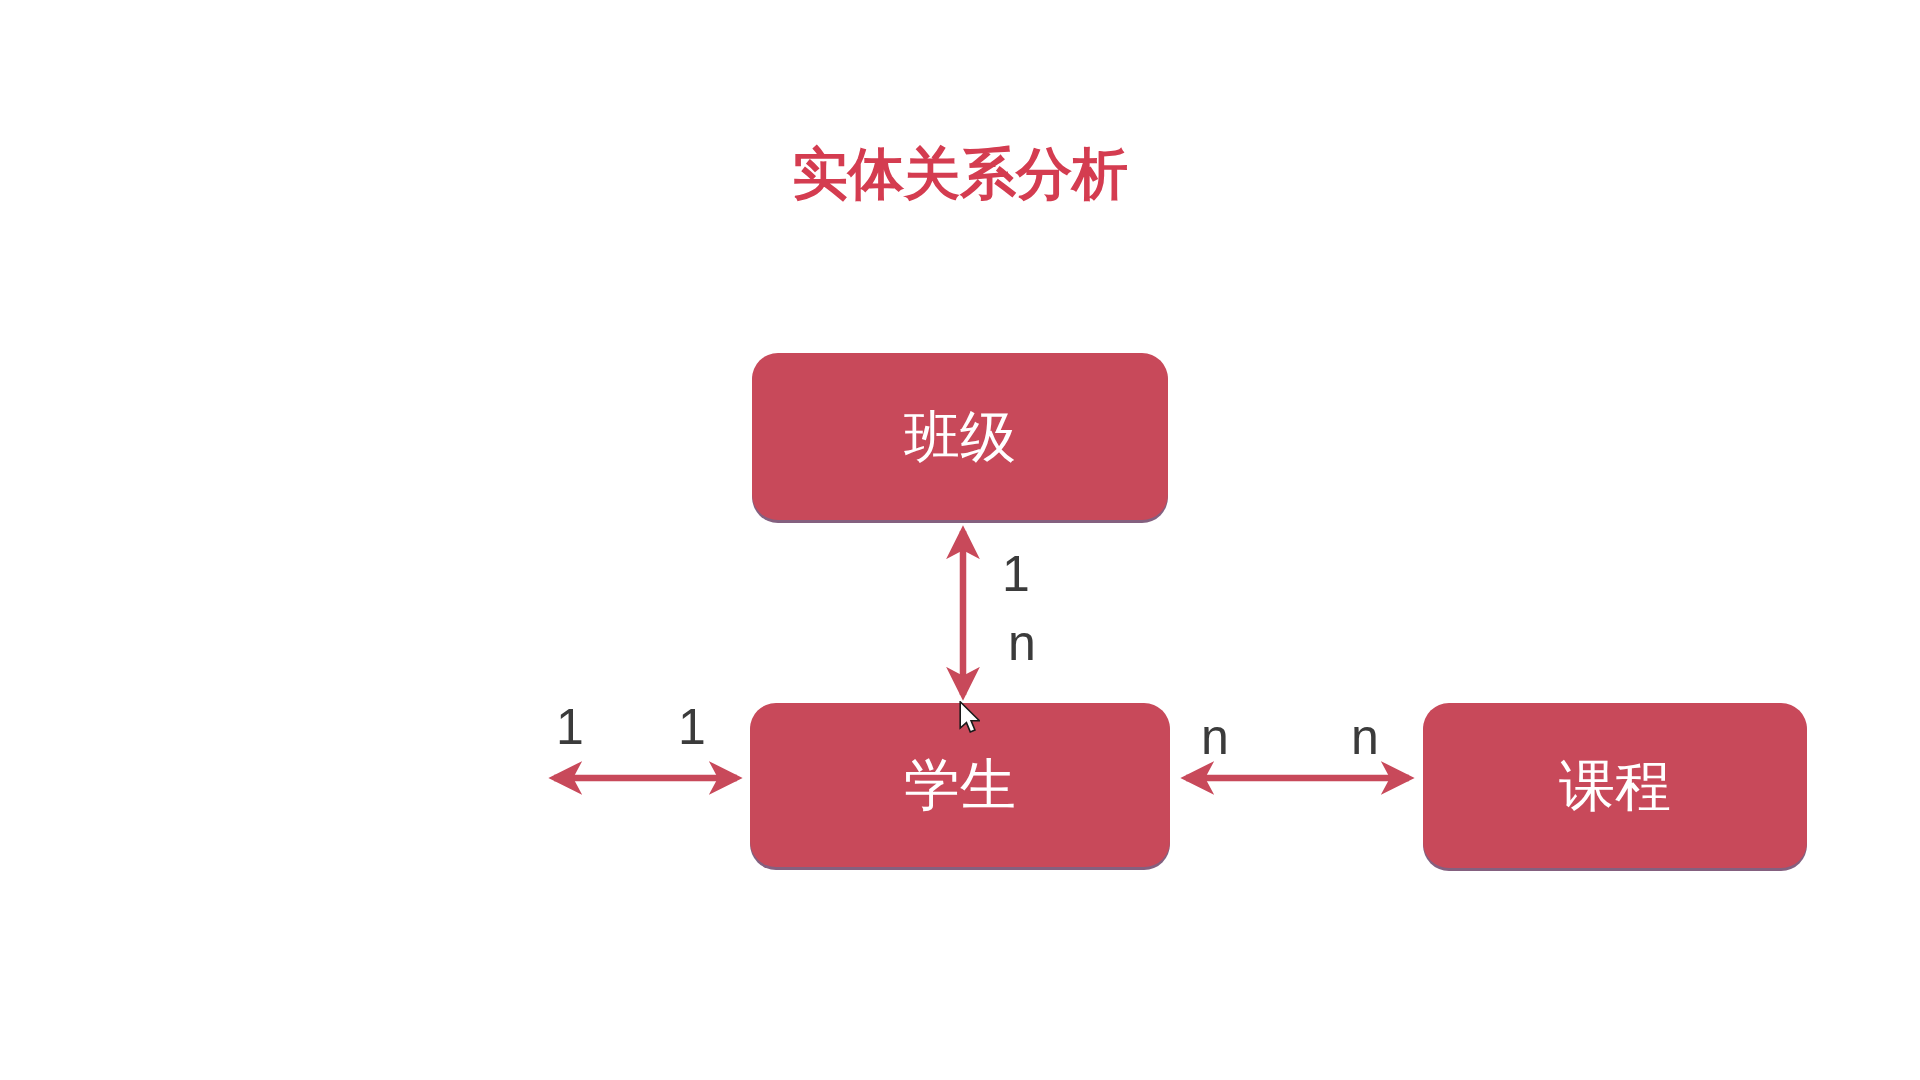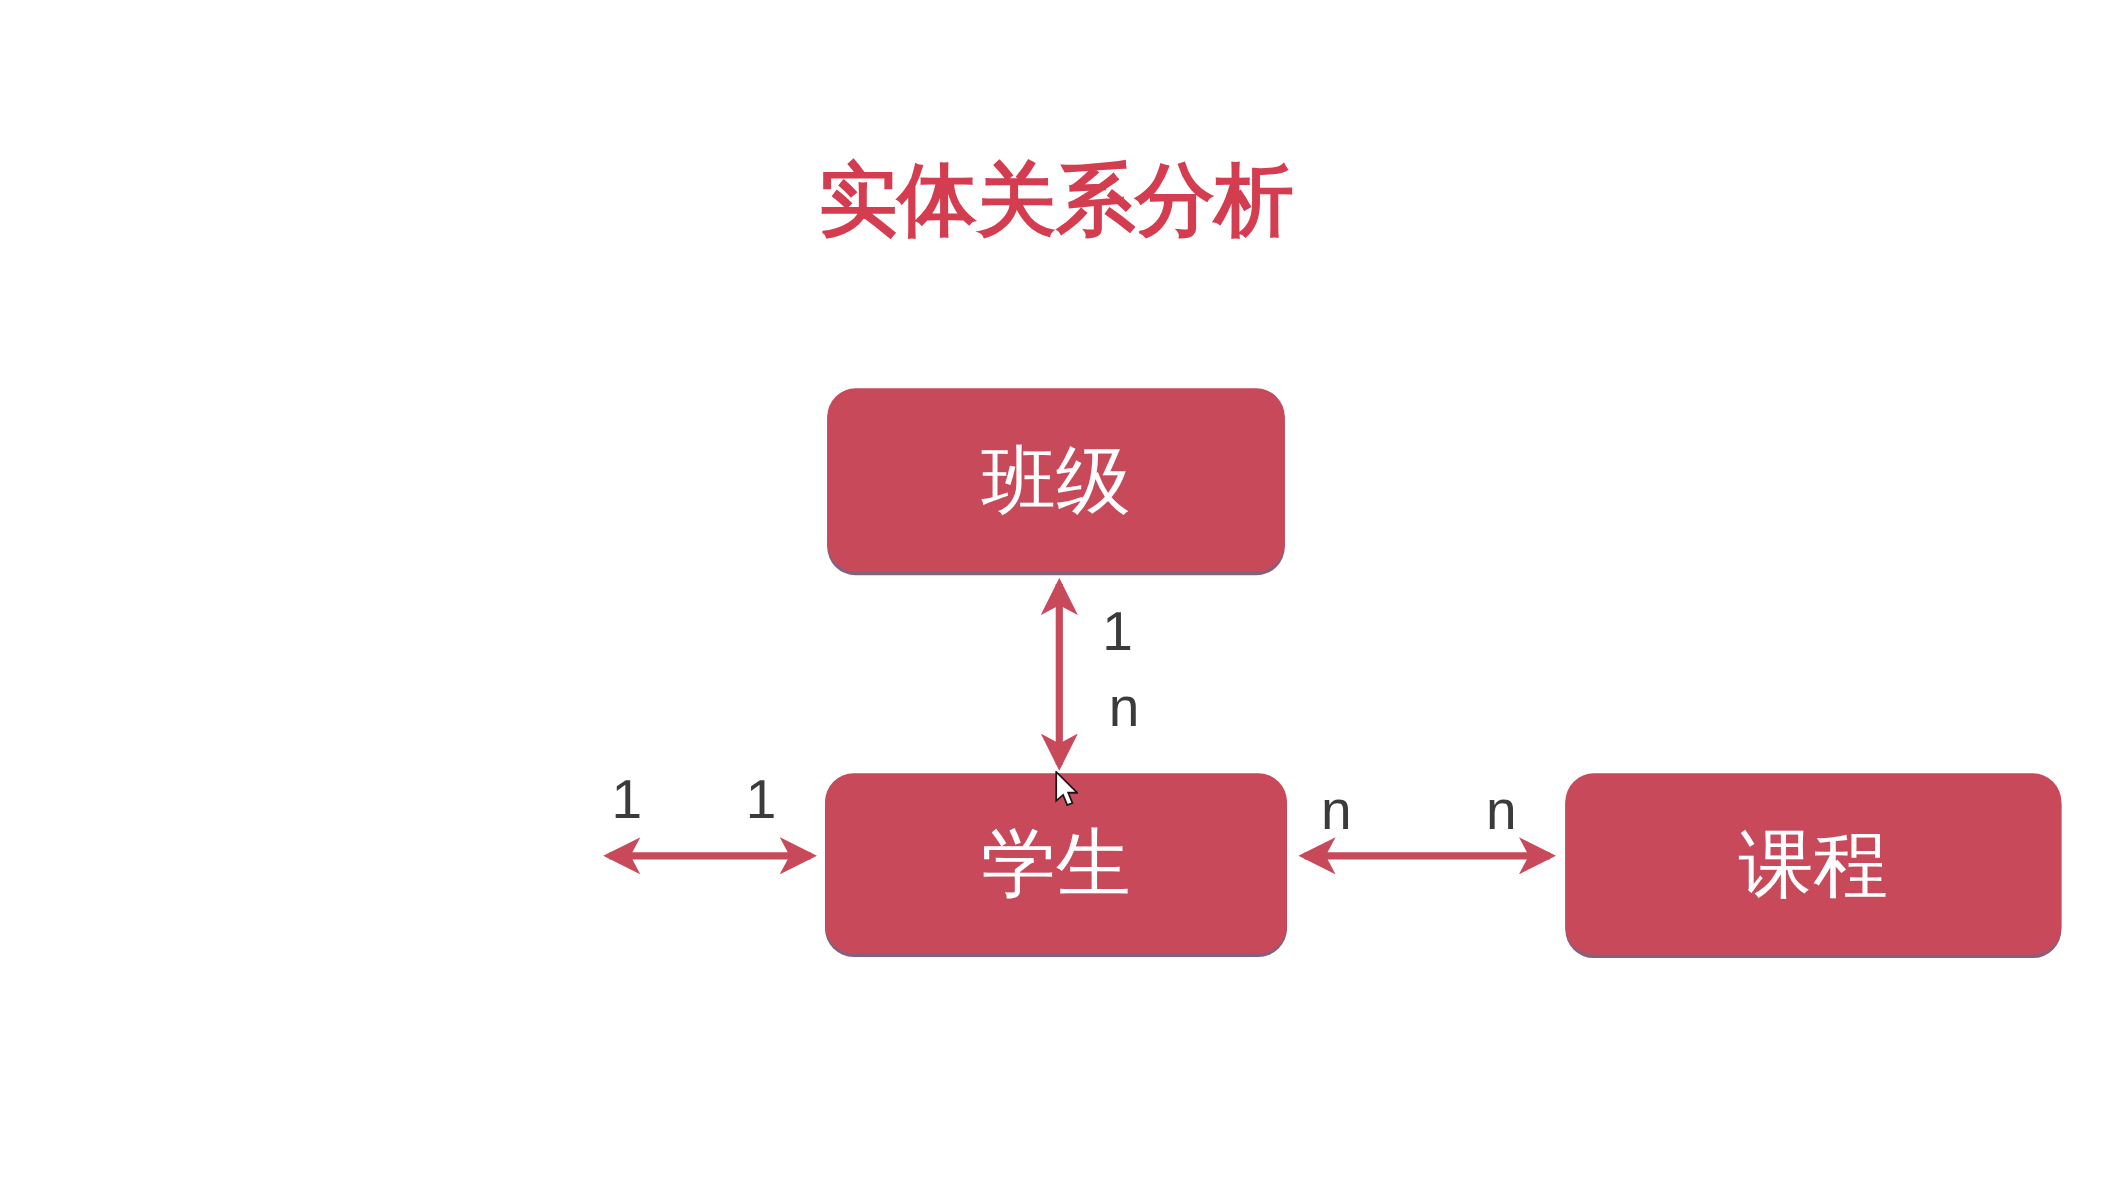--- a/index.html
+++ b/index.html
@@ -5,35 +5,35 @@
   :root{
     --bg:#ffffff; --accent:#c8495a; --title-color:#d43c50;
     --entity-text:#ffffff; --card-color:#3b3b3b; --edge-shadow:#84607f;
   }
   *{margin:0;padding:0;box-sizing:border-box;}
   html,body{width:1920px;height:1080px;overflow:hidden;}
   body{font-family:"Liberation Sans","DejaVu Sans",sans-serif;background:var(--bg);}
   .slide{position:relative;width:1920px;height:1080px;background:var(--bg);}
   .title{
     position:absolute;left:0;right:0;top:146px;text-align:center;
-    font-size:72px;font-weight:700;color:var(--title-color);line-height:1;
+    font-size:56px;font-weight:700;color:var(--title-color);line-height:1;
     letter-spacing:0px;
   }
   .entity{
     position:absolute;display:flex;align-items:center;justify-content:center;
     background:var(--accent);border-radius:26px;
     box-shadow:0 3px 0 0 var(--edge-shadow);
   }
   .entity .entity-label{
-    color:var(--entity-text);font-size:68px;font-weight:400;line-height:1;
+    color:var(--entity-text);font-size:56px;font-weight:400;line-height:1;
   }
   #entity-class  {left:752px; top:353px; width:416px; height:167px;}
   #entity-record {left:113px; top:703px; width:424px; height:164px;}
   #entity-student{left:750px; top:703px; width:420px; height:164px;}
-  #entity-course {left:1423px;top:703px; width:451px; height:165px;}
+  #entity-course {left:1423px;top:703px; width:384px; height:165px;}
   svg.arrows{position:absolute;left:0;top:0;width:1920px;height:1080px;pointer-events:none;}
   svg.arrows line{stroke:var(--accent);stroke-width:6.5;}
   svg.arrows marker path{fill:var(--accent);}
   .cardinality{
     position:absolute;font-size:50px;line-height:1.1;color:var(--card-color);
     font-weight:400;
   }
   #card-v-from{left:1002px;top:547px;}
   #card-v-to  {left:1008px;top:616px;}
   #card-l-from{left:556px; top:700px;}

